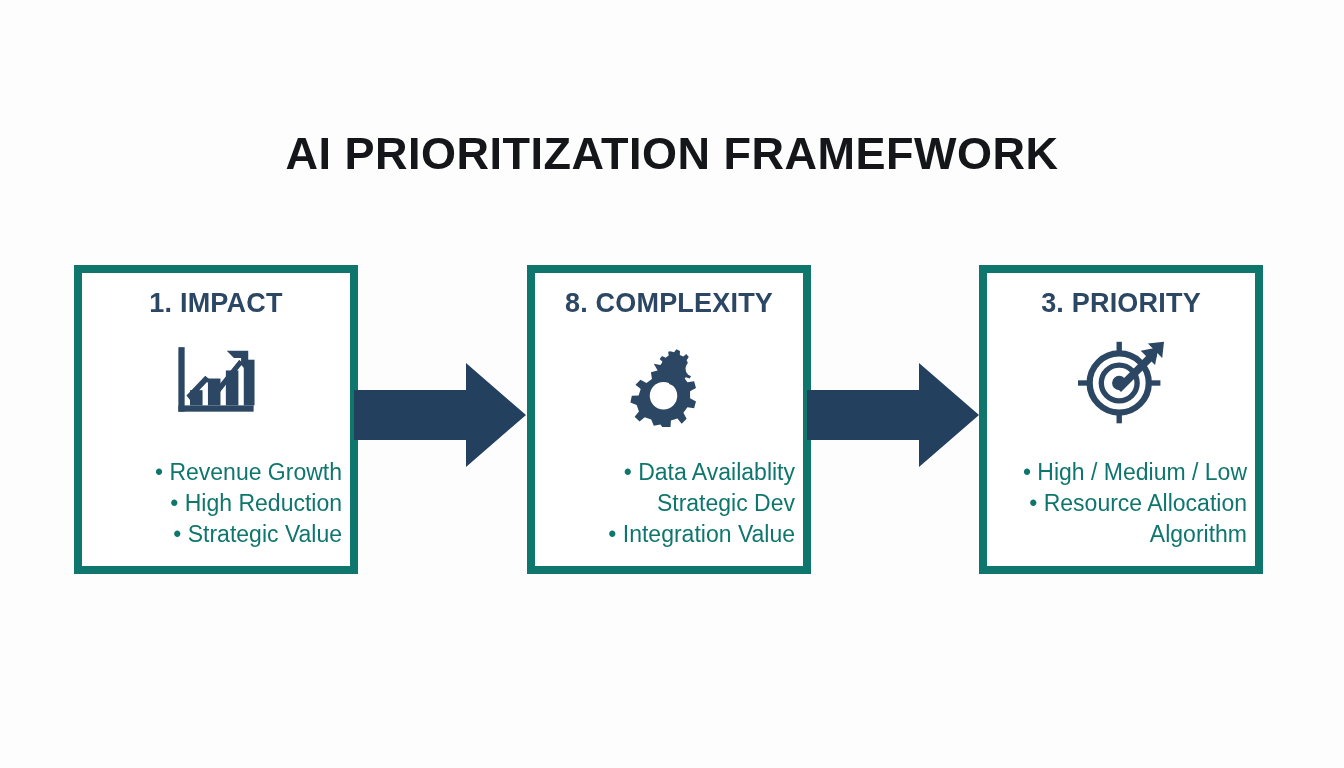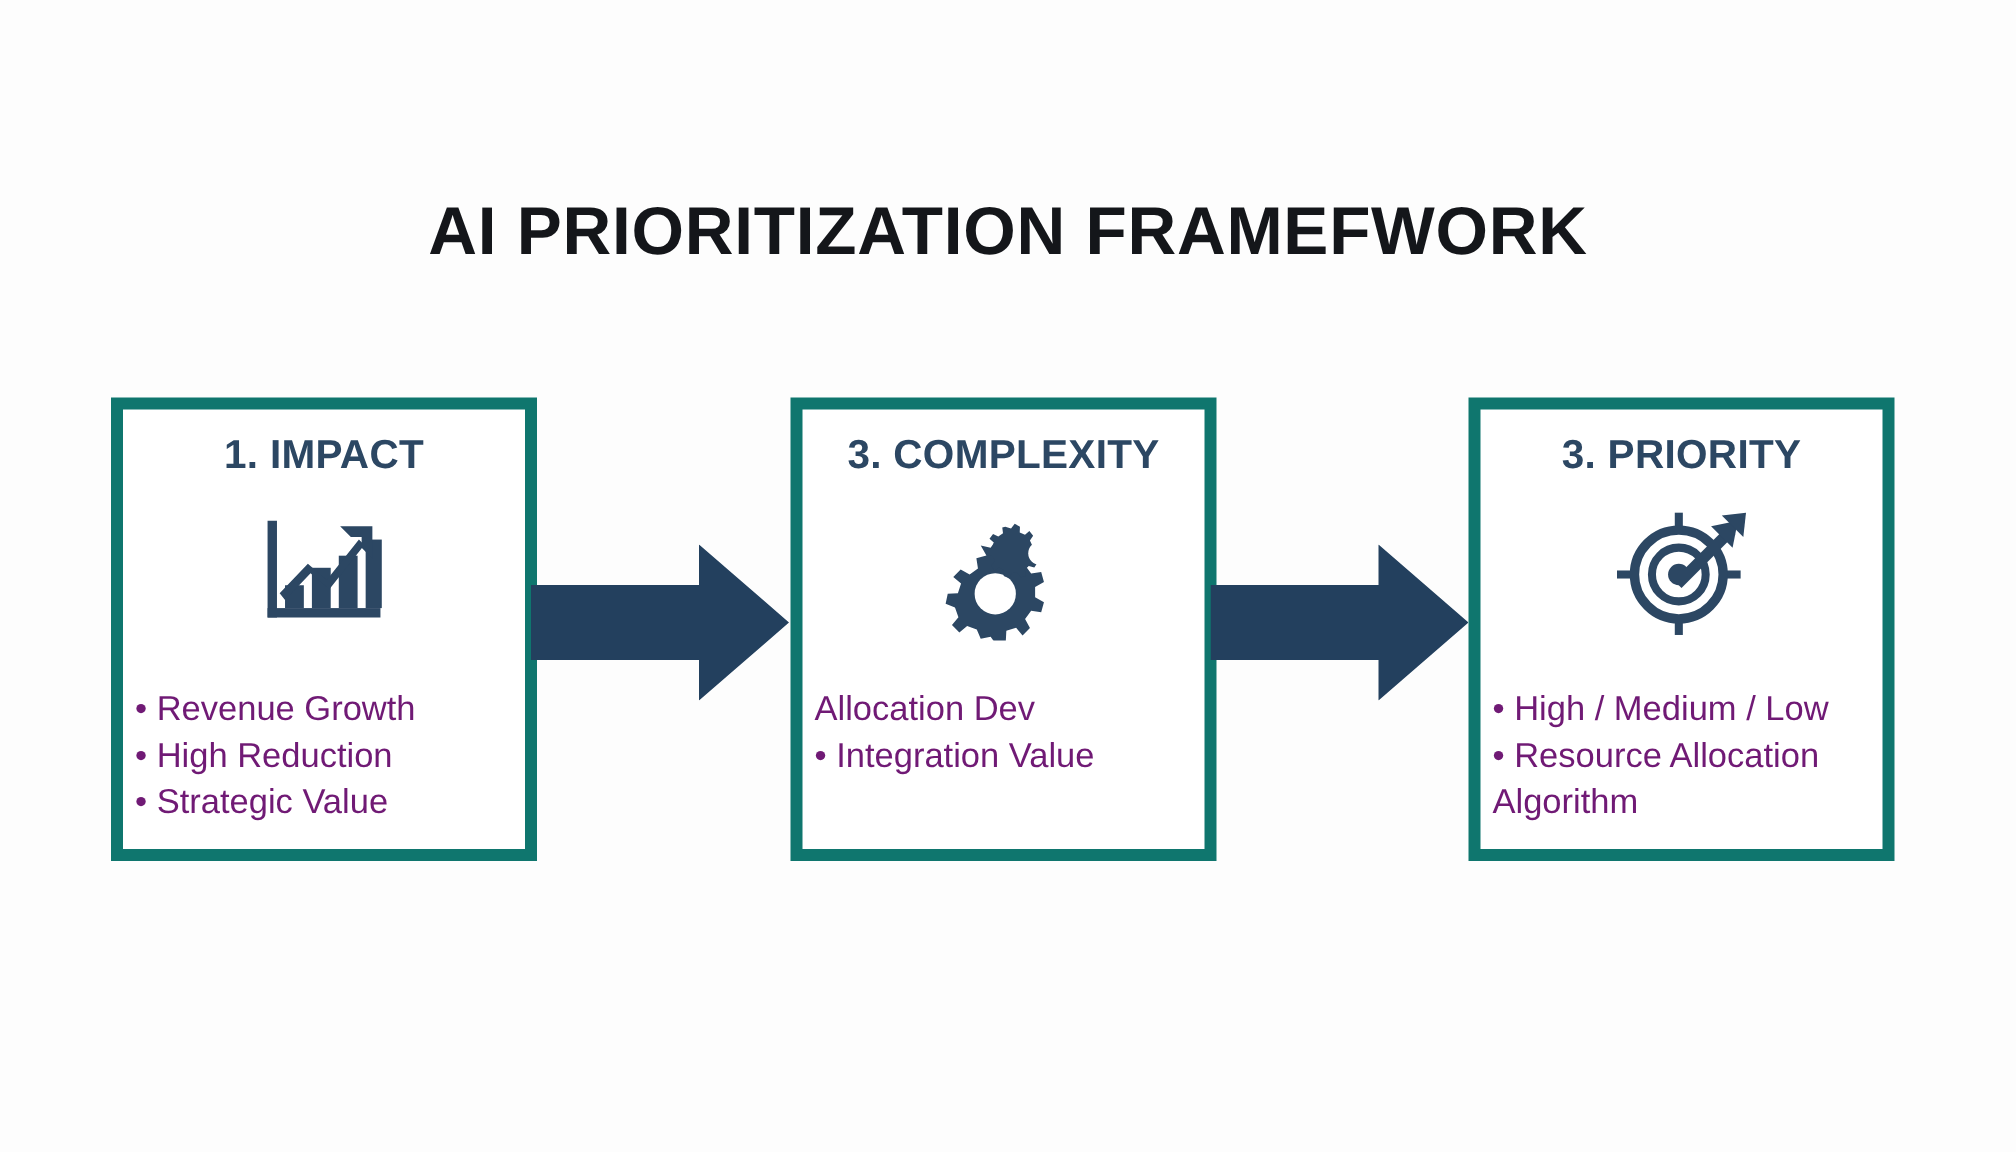--- a/index.html
+++ b/index.html
@@ -79,24 +79,24 @@
     justify-content: center;
   }
 
   .stage-icon svg { display: block; }
 
   .stage-bullets {
     position: absolute;
     left: 8px;
     right: 8px;
     top: 184px;
-    text-align: left;
+    text-align: right;
     font-size: 23px;
     line-height: 31px;
-    color: #701a75;
+    color: #0f766e;
     font-family: "Liberation Sans", sans-serif;
   }
 
   .bullet-line { white-space: nowrap; }
   .bullet-line.nobullet { }
 
   
   .flow-arrow {
     position: absolute;
     top: 347px;
@@ -145,21 +145,21 @@
     </div>
   </div>
 
   <div class="flow-arrow" id="arrow-1">
     <svg viewBox="0 0 172 104" preserveAspectRatio="none" aria-hidden="true">
       <path d="M0 27 L112 27 L112 0 L172 52 L112 104 L112 77 L0 77 Z" fill="#23405e"></path>
     </svg>
   </div>
 
   <div class="stage-box" id="box-2">
-    <div class="stage-heading">3. COMPLEXITY</div>
+    <div class="stage-heading">8. COMPLEXITY</div>
 
     <div class="stage-icon">
       <svg viewBox="0 0 100 96" width="92" height="88" aria-hidden="true">
         <g fill="#2c4763">
 
           <path d="M39 26
                    l7.5 1.6 4.4 -6.3 7.1 3.0 0.4 7.7 7.4 2.4 4.9 -5.9 5.6 5.6
                    -3.7 6.8 4.6 6.3 7.6 -1.2 2.1 7.6 -6.7 3.8 0 7.8 6.7 3.8
                    -2.1 7.6 -7.6 -1.2 -4.6 6.3 3.7 6.8 -5.6 5.6 -4.9 -5.9
                    -7.4 2.4 -0.4 7.7 -7.1 3.0 -4.4 -6.3 -7.5 1.6 -3.0 -7.1
@@ -174,21 +174,22 @@
                    -2.9 4.6 -5.2 -1.5 -3.8 3.8 1.5 5.2 -5.2 1.7 -3.0 -4.5
                    -5.4 0.3 -2.4 4.8 -5.1 -2.0 0.4 -5.4 -4.6 -2.7 -4.4 3.1
                    -3.1 -4.5 3.4 -4.2 -1.9 -5.0 -5.3 -0.6 -0.4 -5.4 5.3 -1.3
                    1.4 -5.2 -4.0 -3.6 3.3 -4.3 4.9 2.3 4.4 -3.1 -0.7 -5.3 z" transform="translate(-8 4) scale(0.78)"></path>
           <circle cx="76.5" cy="32.5" r="8.5" fill="#ffffff"></circle>
         </g>
       </svg>
     </div>
 
     <div class="stage-bullets">
-      <div class="bullet-line nobullet">Allocation Dev</div>
+      <div class="bullet-line">• Data Availablity</div>
+      <div class="bullet-line nobullet">Strategic Dev</div>
       <div class="bullet-line">• Integration Value</div>
     </div>
   </div>
 
   <div class="flow-arrow" id="arrow-2">
     <svg viewBox="0 0 172 104" preserveAspectRatio="none" aria-hidden="true">
       <path d="M0 27 L112 27 L112 0 L172 52 L112 104 L112 77 L0 77 Z" fill="#23405e"></path>
     </svg>
   </div>
 

